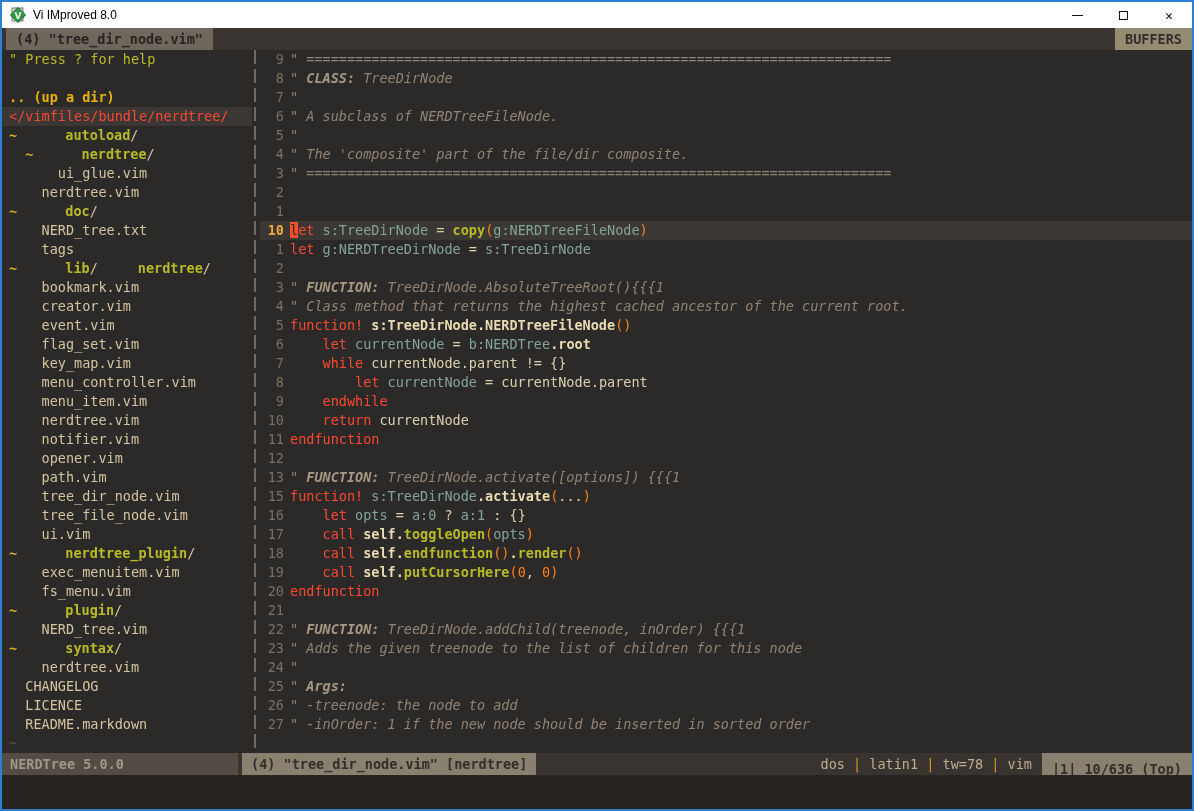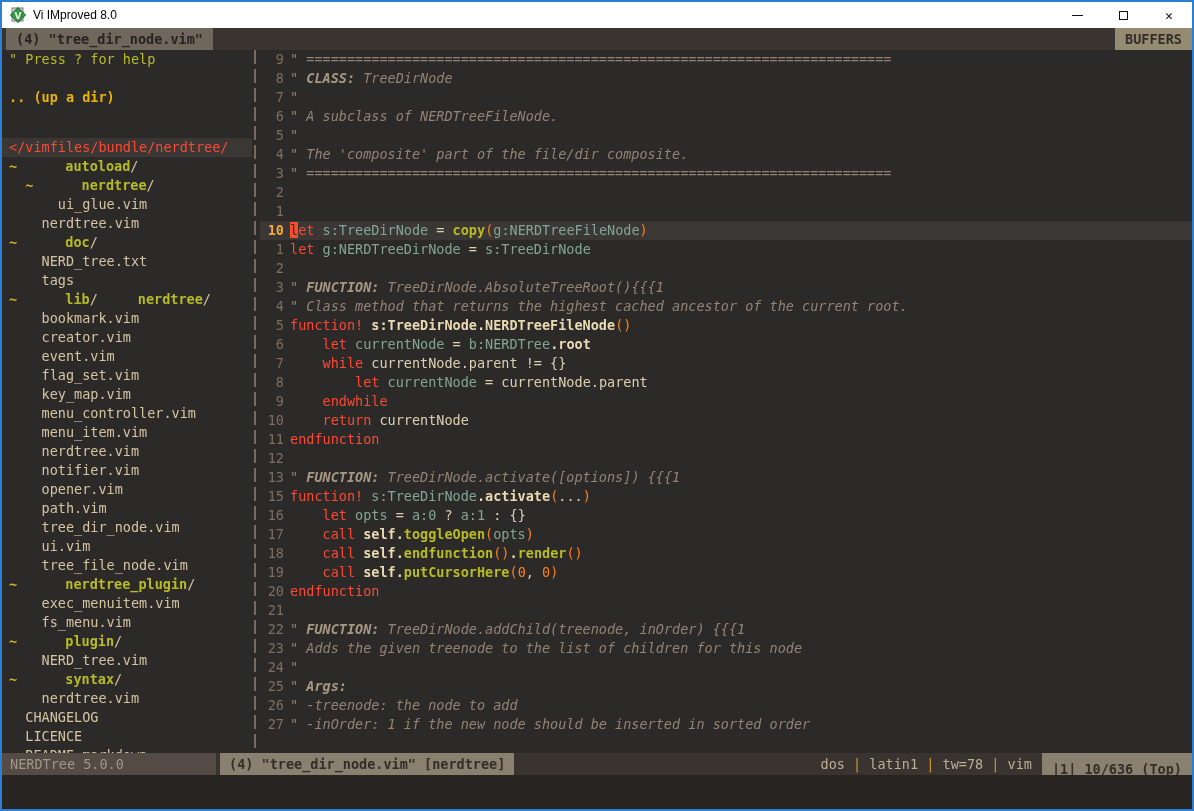--- a/index.html
+++ b/index.html
@@ -17,21 +17,21 @@
   
   .tabline { height:22px; background:#39342f; display:flex; align-items:stretch; flex:0 0 auto; padding-left:4px; }
   .tab-sel { background:#6f665c; color:#262320; font-weight:bold; font-size:13.5px; display:flex; align-items:center; padding:0 10px; white-space:pre; }
   .tab-fill { flex:1 1 auto; }
   .buffers-chip { background:#958a72; color:#332e28; font-weight:bold; font-size:13.5px; display:flex; align-items:center; padding:0 10px; }
 
   
   .content { flex:0 0 auto; height:703px; display:flex; overflow:hidden; }
   .sidebar { width:250px; flex:0 0 auto; background:#2c2a28; overflow:hidden; }
   .tree-row { height:19px; line-height:19px; font-size:13.5px; white-space:pre; padding-left:7px; }
-  .tree-row-hl { background:#3a3734;margin-top:31px; }
+  .tree-row-hl { background:#3a3734; }
 
   .vsep { width:8px; flex:0 0 auto; position:relative; background:#2c2a28; }
   .vsep::before { content:""; position:absolute; left:2px; top:0; bottom:0; width:2px;
      background:repeating-linear-gradient(180deg, #756b60 0 14px, #2c2a28 14px 19px); }
 
   .editor { flex:1 1 auto; background:#2c2a28; overflow:hidden; }
   .code-row { height:19px; line-height:19px; font-size:13.5px; display:flex; white-space:pre; }
   .code-row.cursorline { background:#3a3734; }
   .lnum { width:24px; flex:0 0 auto; text-align:right; padding-right:0; color:#7c6f64; }
   .lnum-cur { color:#f2a93c; font-weight:bold; }
@@ -57,21 +57,21 @@
   .sg-dn { color:#b8bb26; font-weight:bold;margin-left:40px; }
   .sg-sl { color:#d5c4a1; }
   .sg-fi { color:#d5c4a1; }
   .sg-eb { color:#5a524a; }
   
   .sg-st { color:#bdae93; }
   .sg-sp { color:#d79921; }
 
   
   .statusline { height:22px; flex:0 0 auto; background:#39342f; display:flex; align-items:stretch; font-size:13.5px; }
-  .sl-nerdtree { width:214px; flex:0 0 auto; background:#544c44; color:#a1978a; font-weight:normal; display:flex; align-items:center; padding-left:8px; white-space:pre; }
+  .sl-nerdtree { width:236px; flex:0 0 auto; background:#544c44; color:#a1978a; font-weight:bold; display:flex; align-items:center; padding-left:8px; white-space:pre; }
   .sl-gap { width:4px; flex:0 0 auto; background:#39342f; }
   .sl-file { background:#8a8070; color:#322d27; font-weight:bold; display:flex; align-items:center; padding:0 9px; white-space:pre; }
   .sl-fill { flex:1 1 auto; }
   .sl-flags { display:flex; align-items:center; white-space:pre; margin-right:10px; }
   .sl-pos { background:#8a8070; color:#322d27; font-weight:bold; display:flex; align-items:center; padding:16px 10px; white-space:pre; }
 
   
   .cmdline { flex:1 1 auto; background:#272421; }
 </style>
 </head>
@@ -122,22 +122,22 @@
         <div class="tree-row"><span class="sg-fi">    event.vim</span></div>
         <div class="tree-row"><span class="sg-fi">    flag_set.vim</span></div>
         <div class="tree-row"><span class="sg-fi">    key_map.vim</span></div>
         <div class="tree-row"><span class="sg-fi">    menu_controller.vim</span></div>
         <div class="tree-row"><span class="sg-fi">    menu_item.vim</span></div>
         <div class="tree-row"><span class="sg-fi">    nerdtree.vim</span></div>
         <div class="tree-row"><span class="sg-fi">    notifier.vim</span></div>
         <div class="tree-row"><span class="sg-fi">    opener.vim</span></div>
         <div class="tree-row"><span class="sg-fi">    path.vim</span></div>
         <div class="tree-row"><span class="sg-fi">    tree_dir_node.vim</span></div>
+        <div class="tree-row"><span class="sg-fi">    tree_file_node.vim</span></div>
         <div class="tree-row"><span class="sg-fi">    ui.vim</span></div>
-        <div class="tree-row"><span class="sg-fi">    tree_file_node.vim</span></div>
         <div class="tree-row"><span class="sg-tw">~ </span><span class="sg-dn">nerdtree_plugin</span><span class="sg-sl">/</span></div>
         <div class="tree-row"><span class="sg-fi">    exec_menuitem.vim</span></div>
         <div class="tree-row"><span class="sg-fi">    fs_menu.vim</span></div>
         <div class="tree-row"><span class="sg-tw">~ </span><span class="sg-dn">plugin</span><span class="sg-sl">/</span></div>
         <div class="tree-row"><span class="sg-fi">    NERD_tree.vim</span></div>
         <div class="tree-row"><span class="sg-tw">~ </span><span class="sg-dn">syntax</span><span class="sg-sl">/</span></div>
         <div class="tree-row"><span class="sg-fi">    nerdtree.vim</span></div>
         <div class="tree-row"><span class="sg-fi">  CHANGELOG</span></div>
         <div class="tree-row"><span class="sg-fi">  LICENCE</span></div>
         <div class="tree-row"><span class="sg-fi">  README.markdown</span></div>

